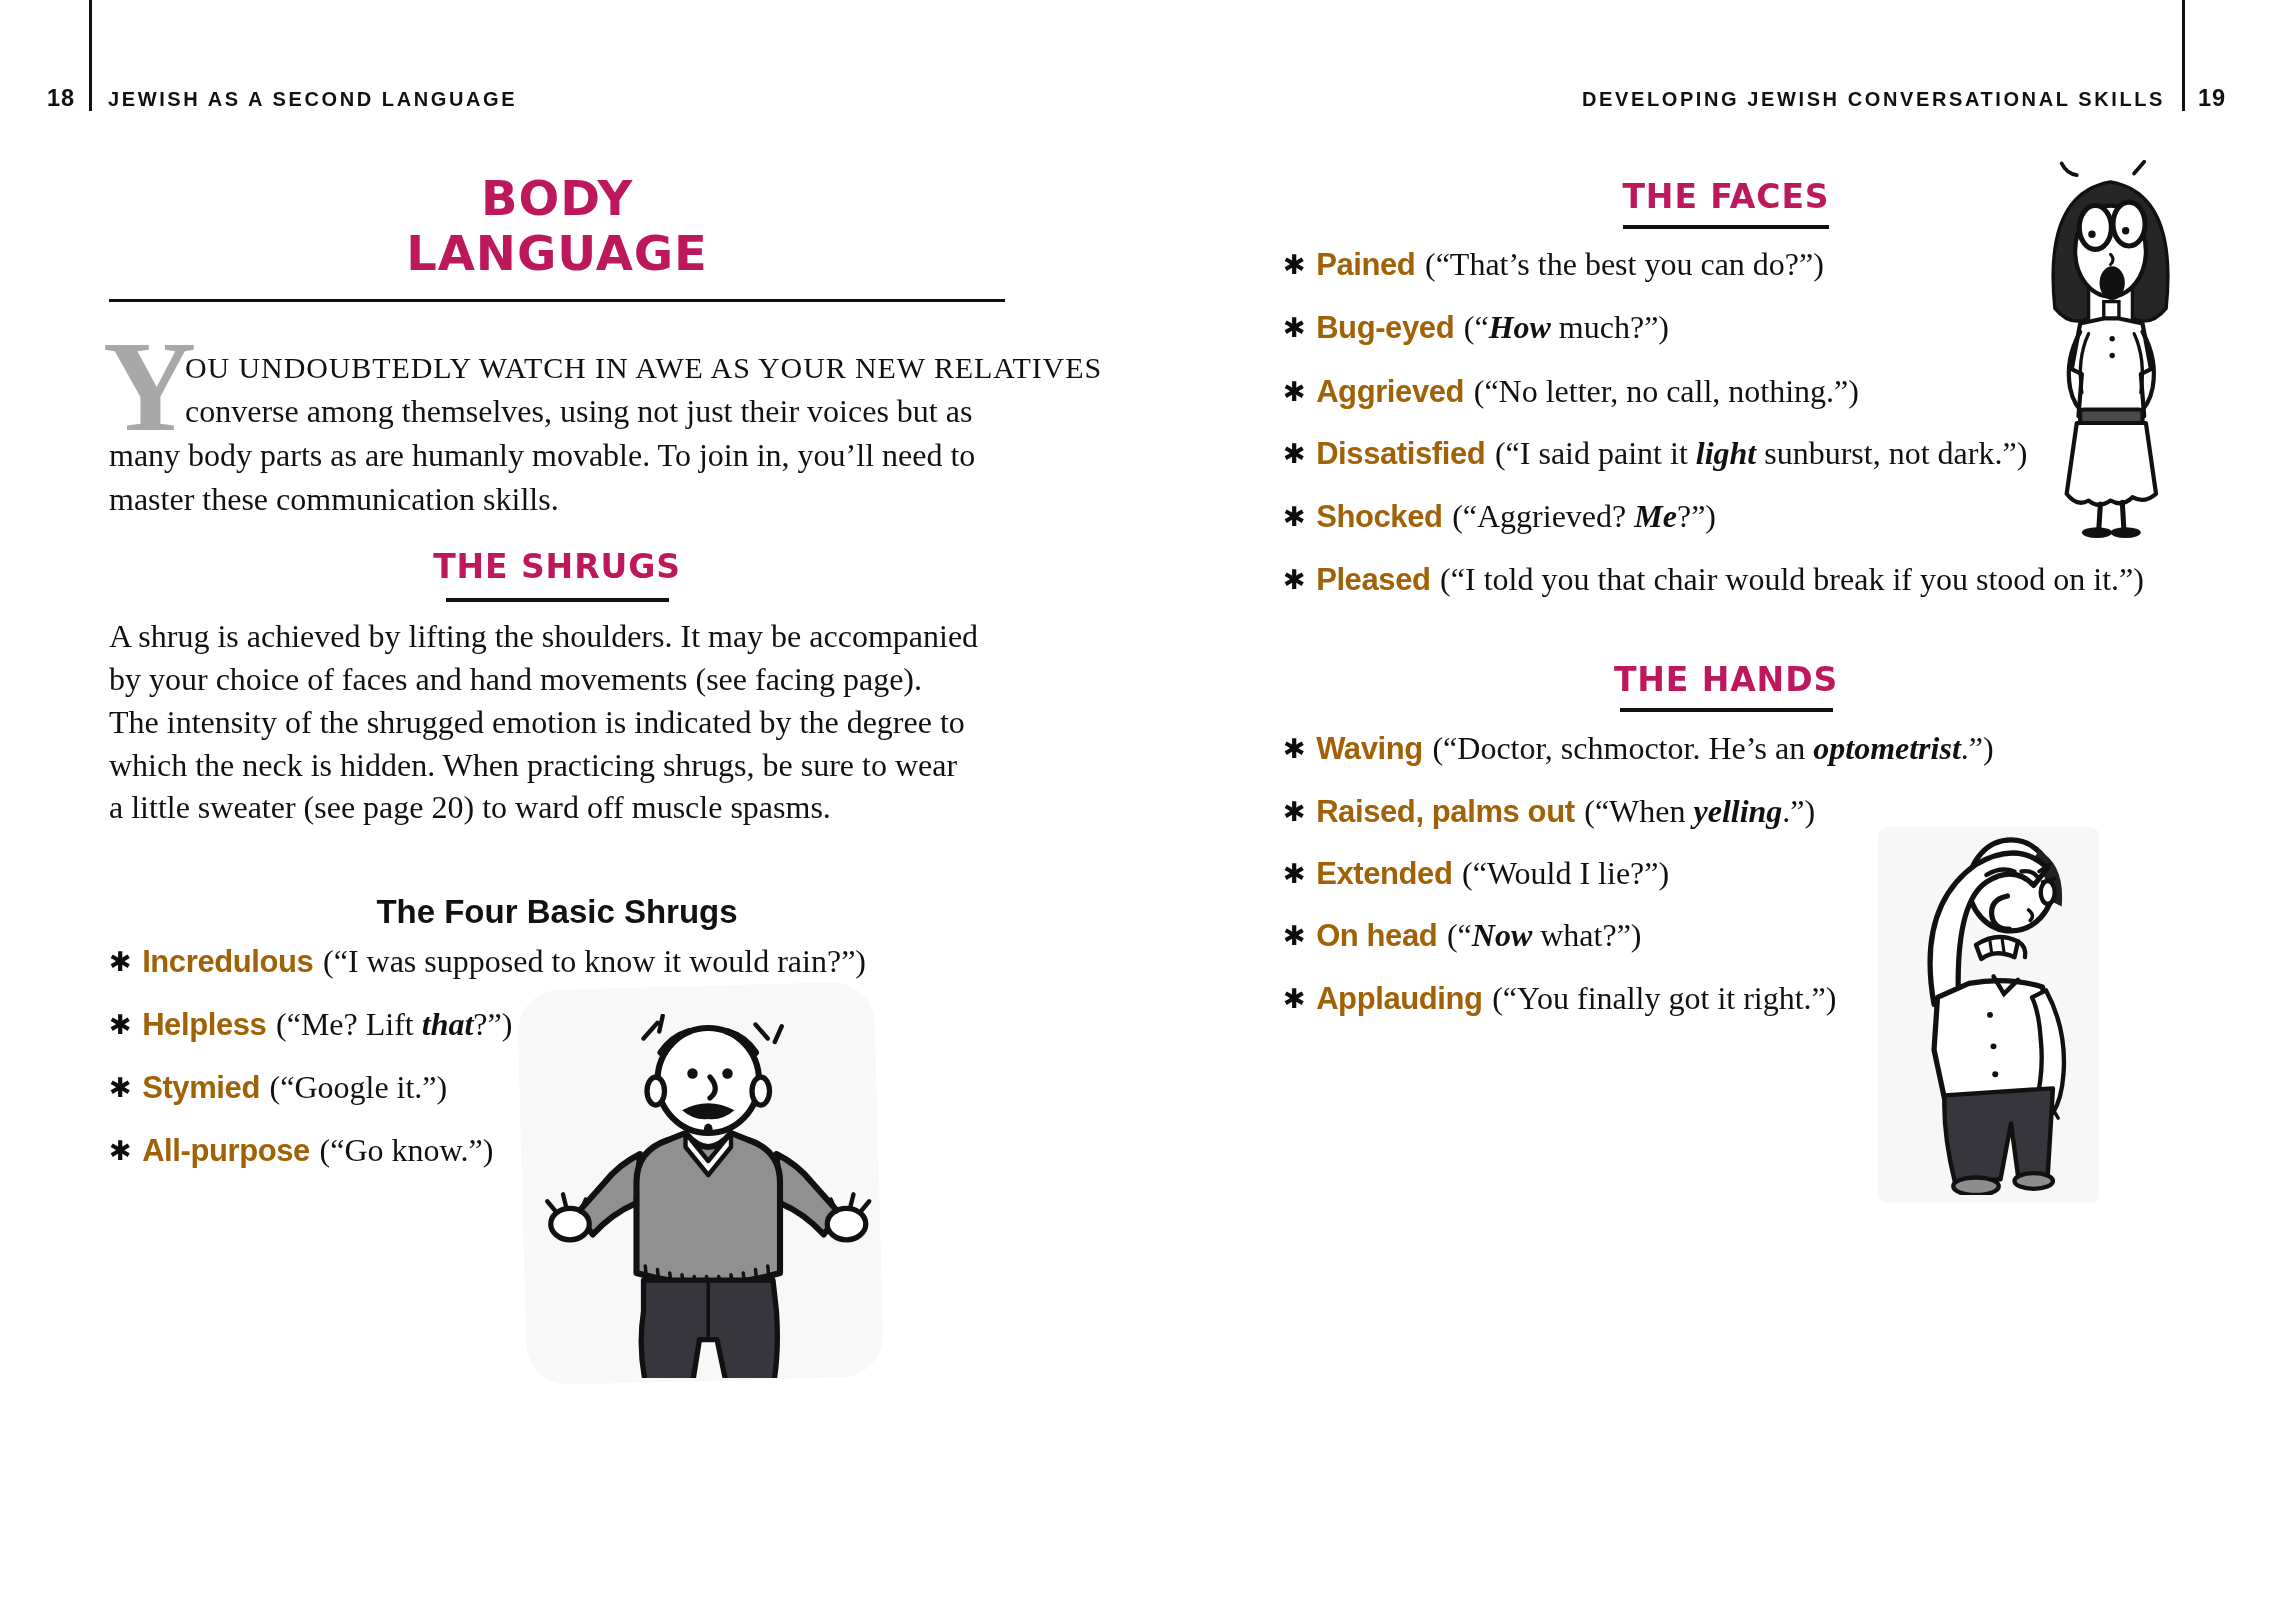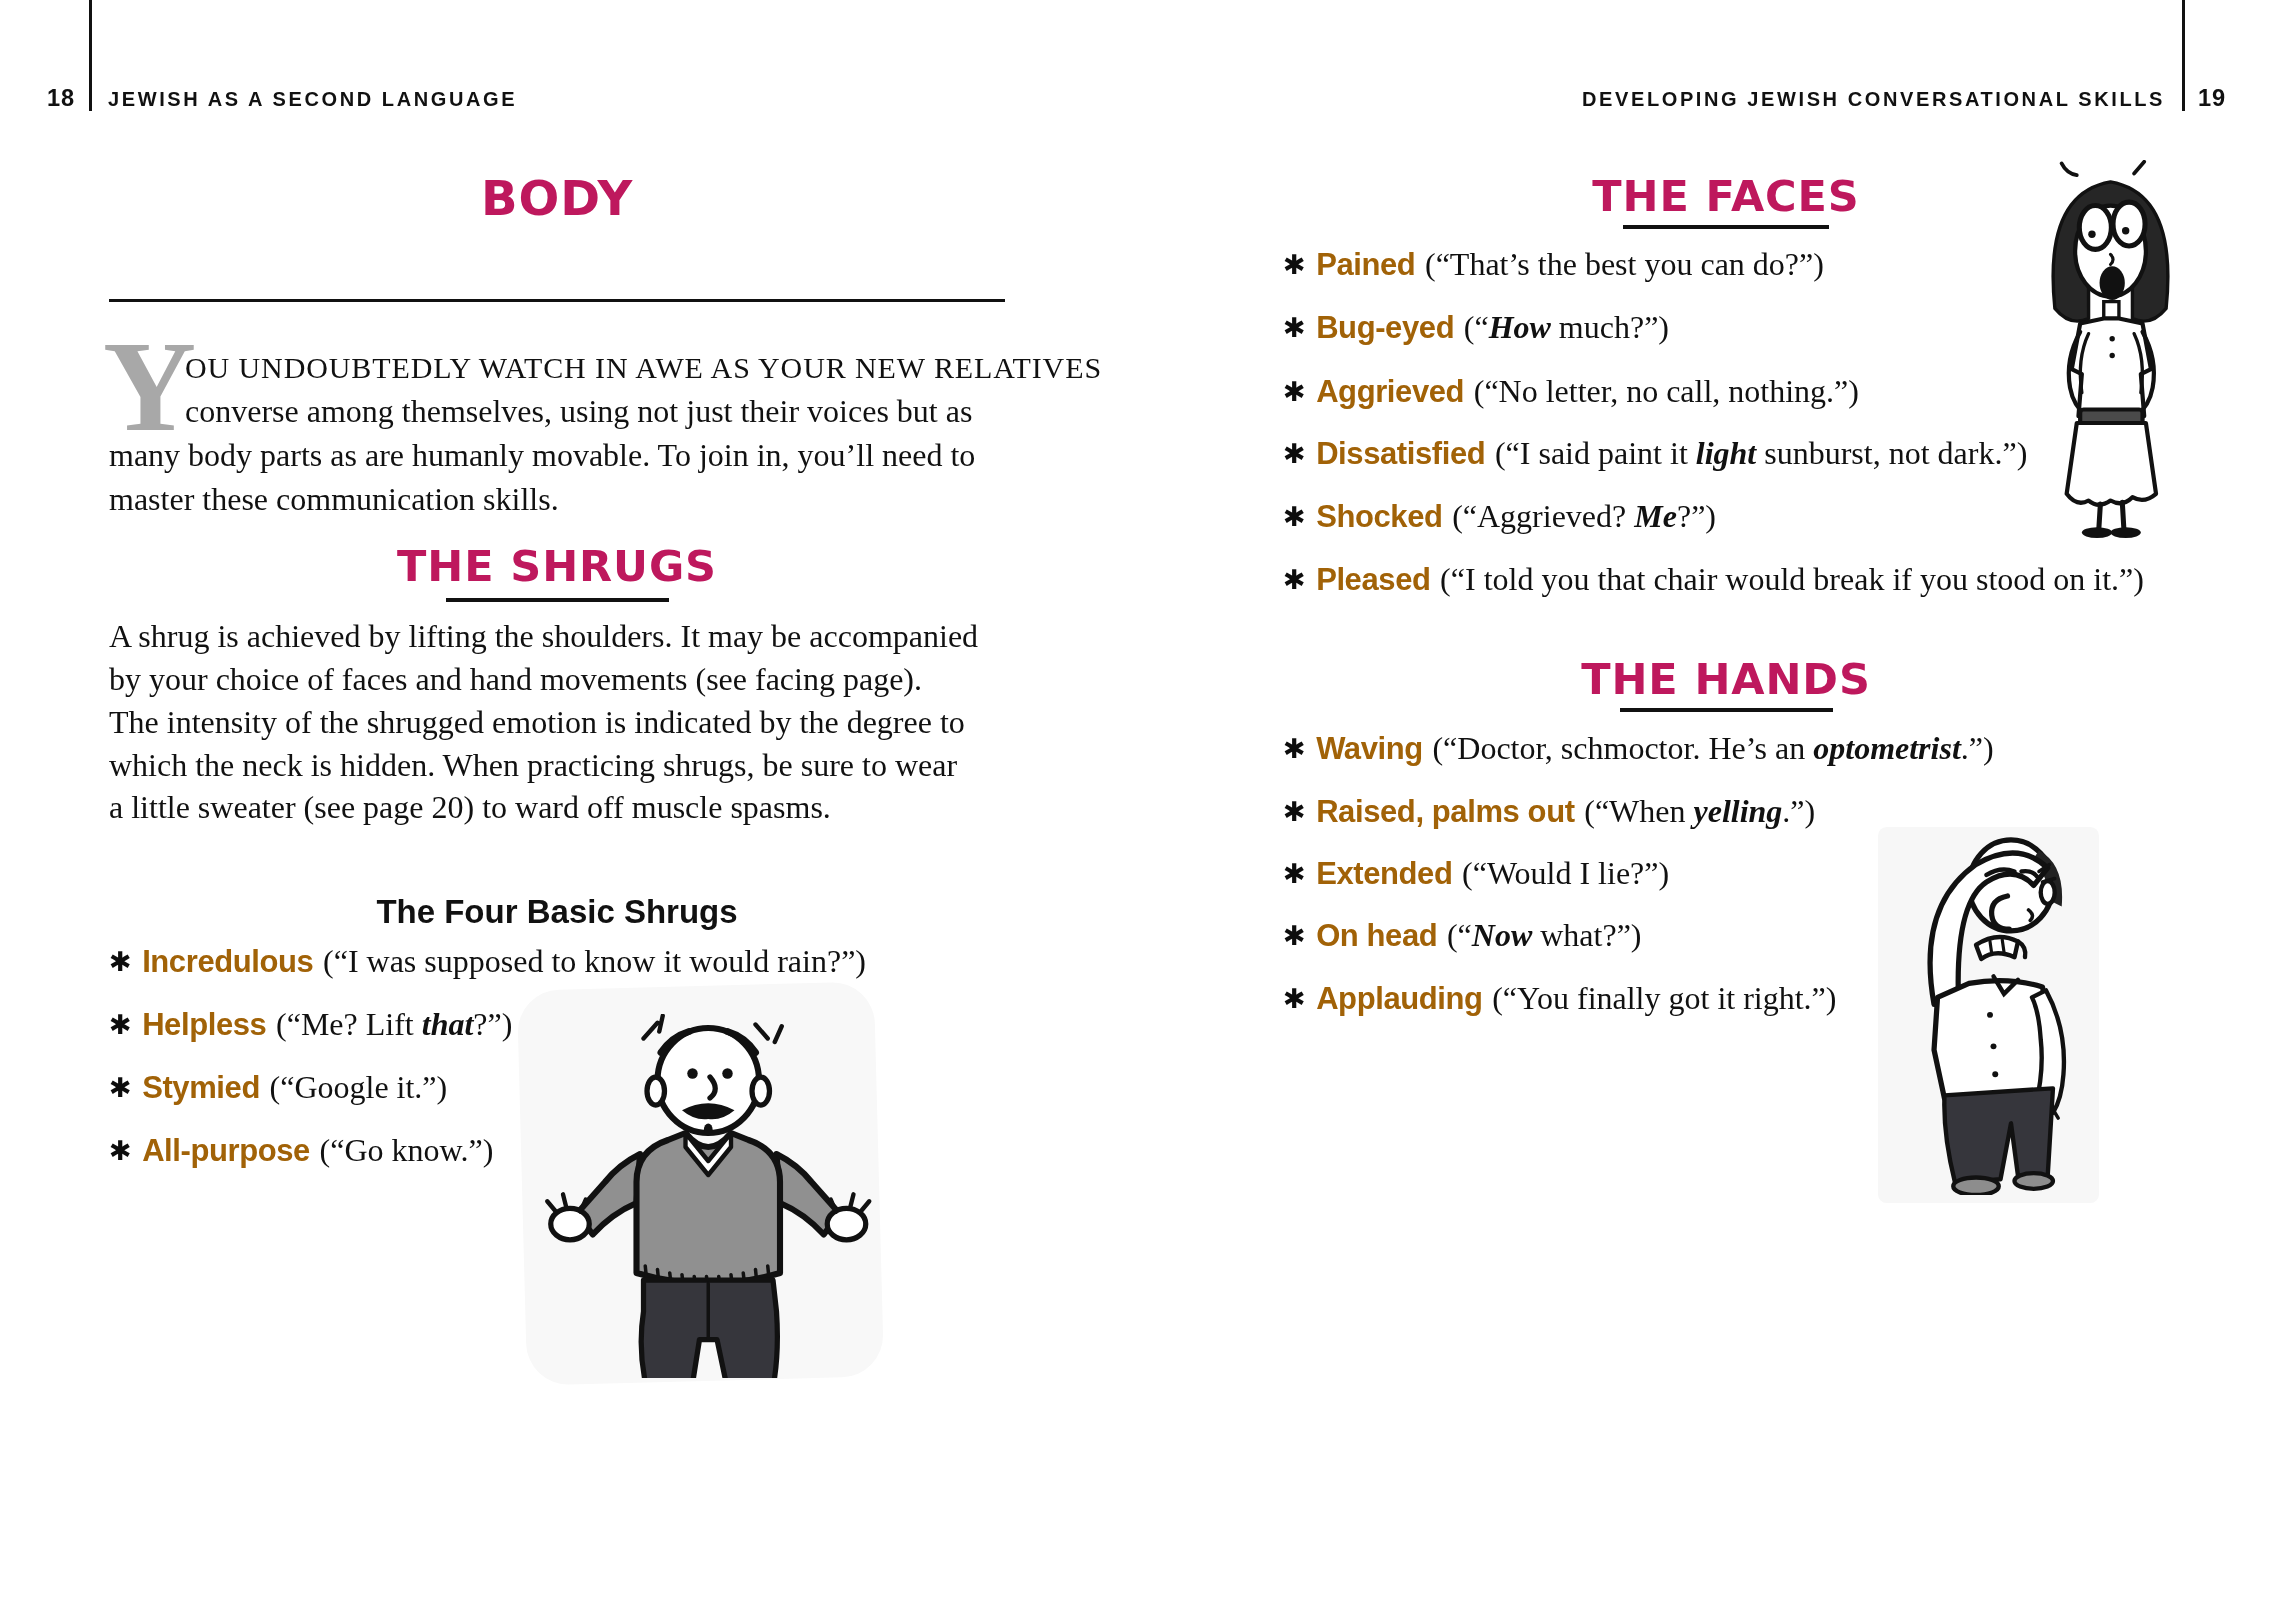--- a/index.html
+++ b/index.html
@@ -8,21 +8,21 @@
   .abs{position:absolute;}
   .vbar{position:absolute;width:2.6px;background:#111;top:0;height:111px;}
   .runhead{position:absolute;top:87px;font:700 20px/1.2 "Liberation Sans",sans-serif;
            letter-spacing:2.6px;color:#111;white-space:nowrap;}
   .pagenum{position:absolute;top:84px;font:700 23.6px/1.2 "Liberation Sans",sans-serif;
            letter-spacing:0.9px;color:#111;}
   .comic{font-family:"DejaVu Sans",sans-serif;font-weight:800;letter-spacing:0.9px;color:#be185d;}
   .colL{left:109px;width:896px;text-align:center;}
   .colR{left:1289px;width:874px;text-align:center;}
   .title-line{font-size:48px;line-height:54px;}
-  .sect-head{font-size:43px;line-height:45px;}
+  .sect-head{font-size:33px;line-height:45px;}
   .hrule{position:absolute;background:#111;}
   .dropcap{position:absolute;font:700 129px/1 "Liberation Serif",serif;color:#a8a8a8;}
   .serifline{position:absolute;font:400 32px/1.2 "Liberation Serif",serif;white-space:nowrap;}
   .capsline{position:absolute;font:400 30px/1.2 "Liberation Serif",serif;letter-spacing:0.9px;
             text-transform:uppercase;white-space:nowrap;}
   .subhead{position:absolute;font:700 33px/1.2 "Liberation Sans",sans-serif;letter-spacing:0;}
   .li{position:absolute;display:flex;align-items:baseline;white-space:nowrap;}
   .bullet{font:700 27px "DejaVu Sans",sans-serif;margin-right:10.5px;transform:translateY(-0.9px);color:#0d0d0d;}
   .lbl{font:700 31px "Liberation Sans",sans-serif;letter-spacing:-0.4px;margin-right:9.6px;color:#a16207;}
   .qt{font:400 32px "Liberation Serif",serif;color:#111;}
@@ -33,20 +33,21 @@
 </head>
 <body>
 
 <div id="spread">
 
   <div class="pagenum" style="left:47px;">18</div>
   <div class="vbar" style="left:89px;"></div>
   <div class="runhead" style="left:108px;">JEWISH AS A SECOND LANGUAGE</div>
 
   <div class="abs comic colL title-line" style="top:171px;">BODY</div>
+  <div class="abs comic colL title-line" style="top:226px;">LANGUAGE</div>
   <div class="hrule" style="left:109px;top:299px;width:896px;height:2.6px;"></div>
 
   <div class="dropcap" style="left:103px;top:322px;">Y</div>
   <div class="capsline" style="left:185px;top:350px;">ou undoubtedly watch in awe as your new relatives</div>
   <div class="serifline" style="left:185px;top:392px;">converse among themselves, using not just their voices but as</div>
   <div class="serifline" style="left:109px;top:436px;">many body parts as are humanly movable. To join in, you’ll need to</div>
   <div class="serifline" style="left:109px;top:480px;">master these communication skills.</div>
 
   <div class="abs comic colL sect-head" style="top:544px;">THE SHRUGS</div>
   <div class="hrule" style="left:446px;top:598px;width:223px;height:3.5px;"></div>

